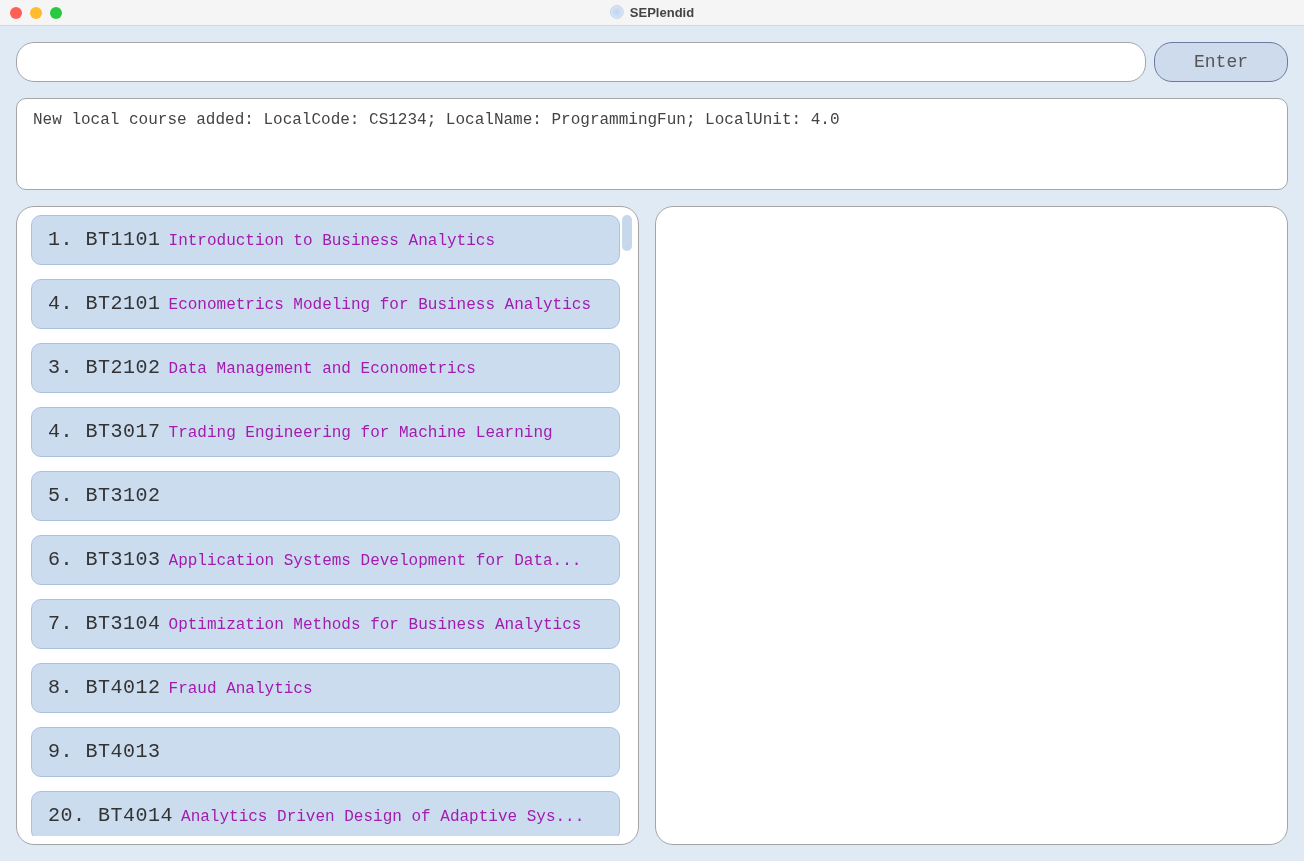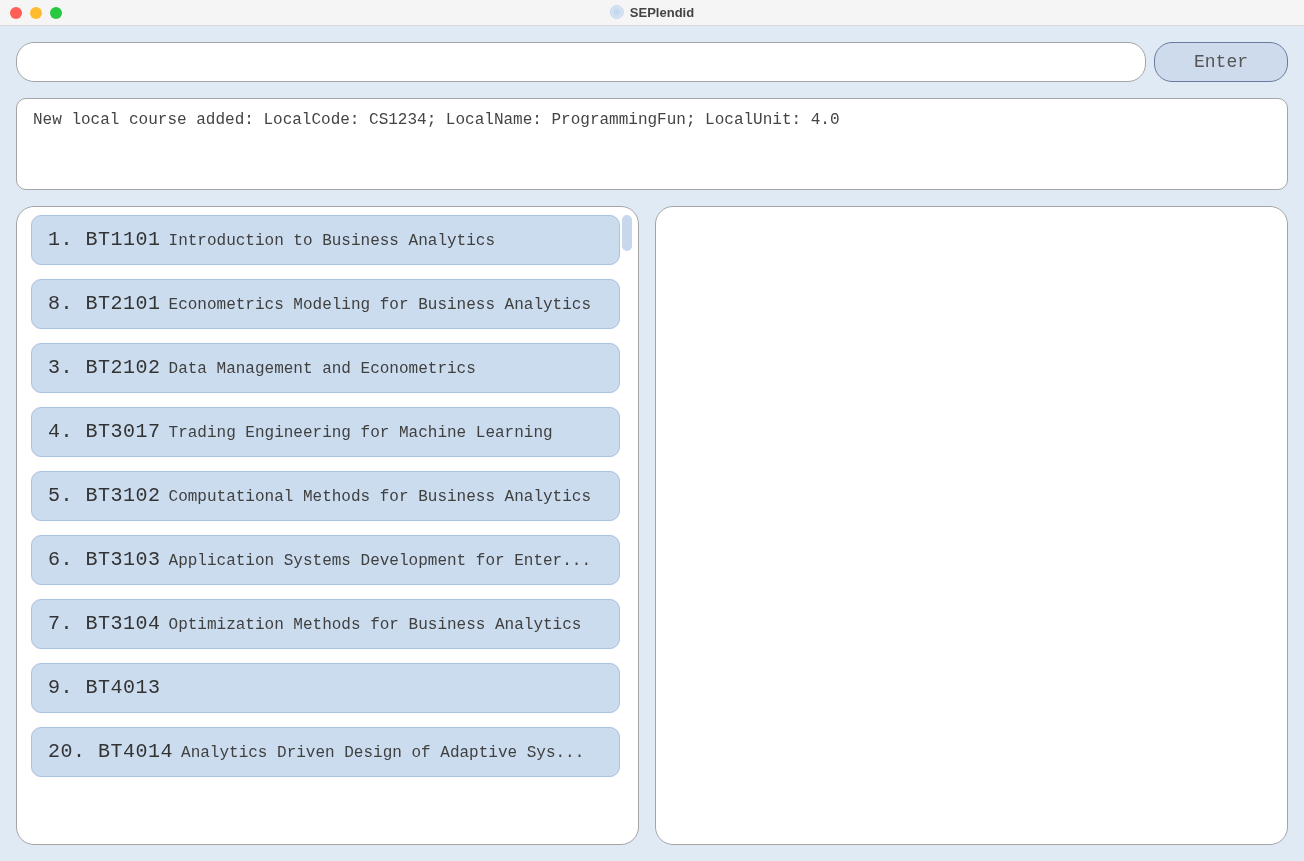--- a/index.html
+++ b/index.html
@@ -146,21 +146,21 @@
       min-height: 50px;
     }
     .course-index-code {
       font-size: 20px;
       color: #333;
       letter-spacing: 0.5px;
       flex-shrink: 0;
     }
     .course-name {
       font-size: 16px;
-      color: #404040;
+      color: #a21caf;
       overflow: hidden;
       text-overflow: ellipsis;
     }
     .right-panel {
       padding: 14px;
     }
   </style>
 </head>
 <body>
 
@@ -188,44 +188,47 @@
   <div class="panels-row">
 
     <div class="left-panel">
       <div class="course-list" id="course-list">
         <div class="scrollbar-track"></div>
       <div class="course-item">
             <span class="course-index-code">1. BT1101</span>
             <span class="course-name">Introduction to Business Analytics</span>
           </div>
           <div class="course-item">
-            <span class="course-index-code">8. BT2101</span>
+            <span class="course-index-code">4. BT2101</span>
             <span class="course-name">Econometrics Modeling for Business Analytics</span>
           </div>
           <div class="course-item">
             <span class="course-index-code">3. BT2102</span>
             <span class="course-name">Data Management and Econometrics</span>
           </div>
           <div class="course-item">
             <span class="course-index-code">4. BT3017</span>
             <span class="course-name">Trading Engineering for Machine Learning</span>
           </div>
           <div class="course-item">
             <span class="course-index-code">5. BT3102</span>
-            <span class="course-name">Computational Methods for Business Analytics</span>
           </div>
           <div class="course-item">
             <span class="course-index-code">6. BT3103</span>
-            <span class="course-name">Application Systems Development for Enter...</span>
+            <span class="course-name">Application Systems Development for Data...</span>
           </div>
           <div class="course-item">
             <span class="course-index-code">7. BT3104</span>
             <span class="course-name">Optimization Methods for Business Analytics</span>
           </div>
           <div class="course-item">
+            <span class="course-index-code">8. BT4012</span>
+            <span class="course-name">Fraud Analytics</span>
+          </div>
+          <div class="course-item">
             <span class="course-index-code">9. BT4013</span>
           </div>
           <div class="course-item">
             <span class="course-index-code">20. BT4014</span>
             <span class="course-name">Analytics Driven Design of Adaptive Sys...</span>
           </div>
         </div>
     </div>
 
     <div class="right-panel"></div>

